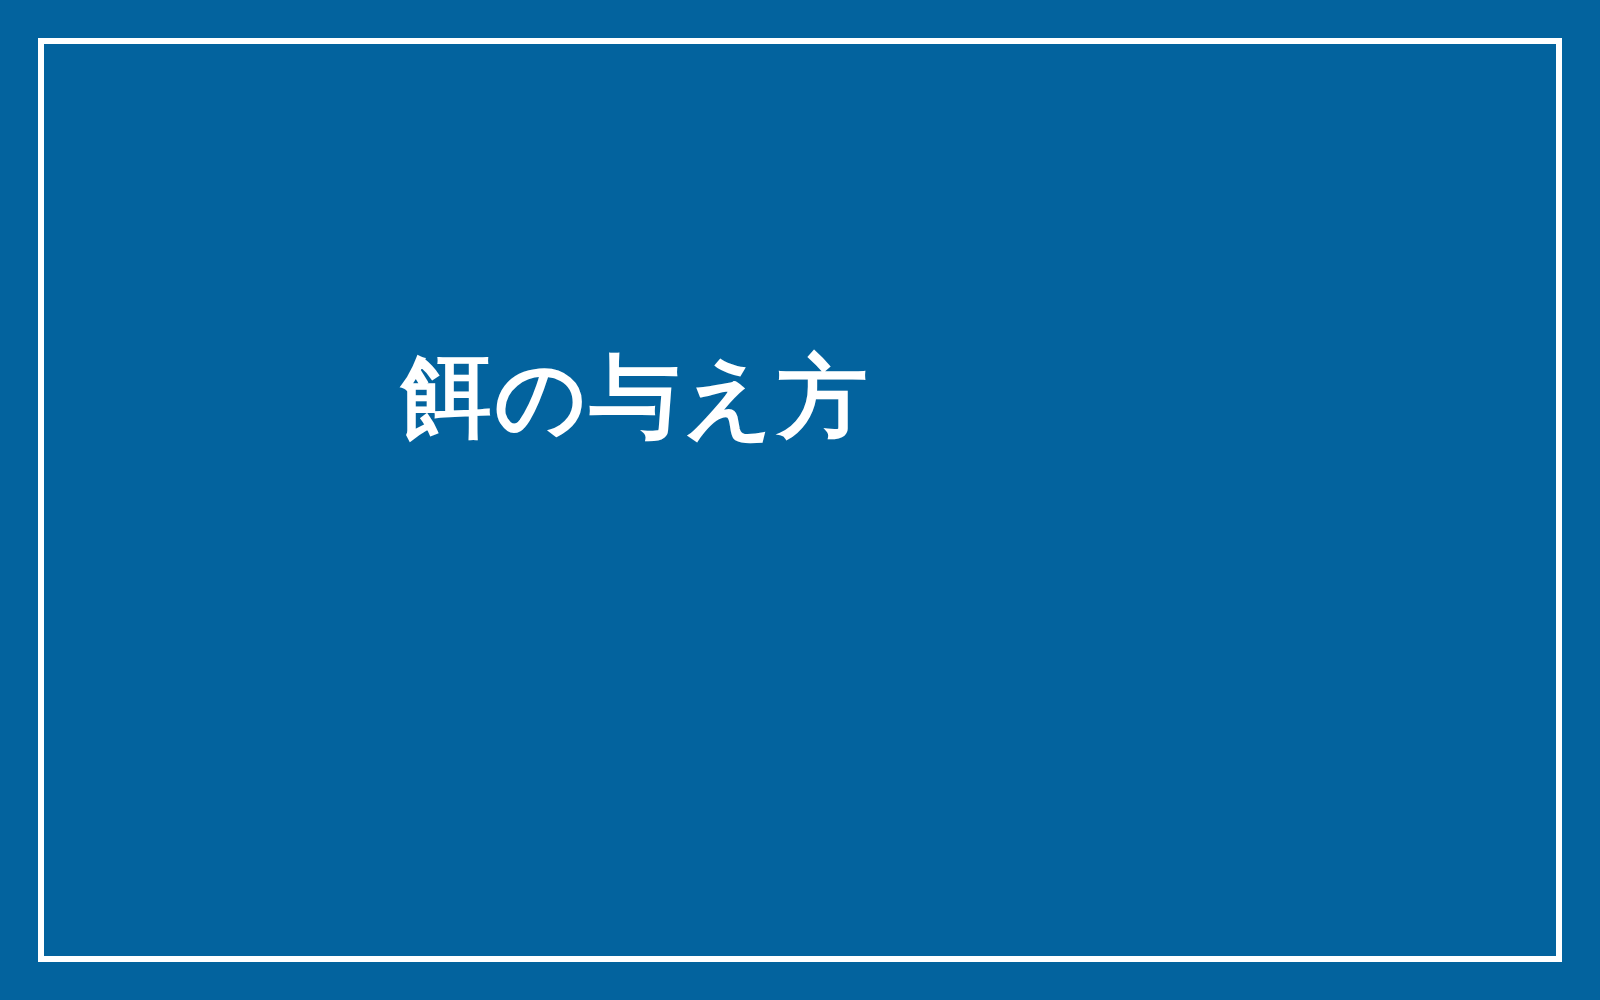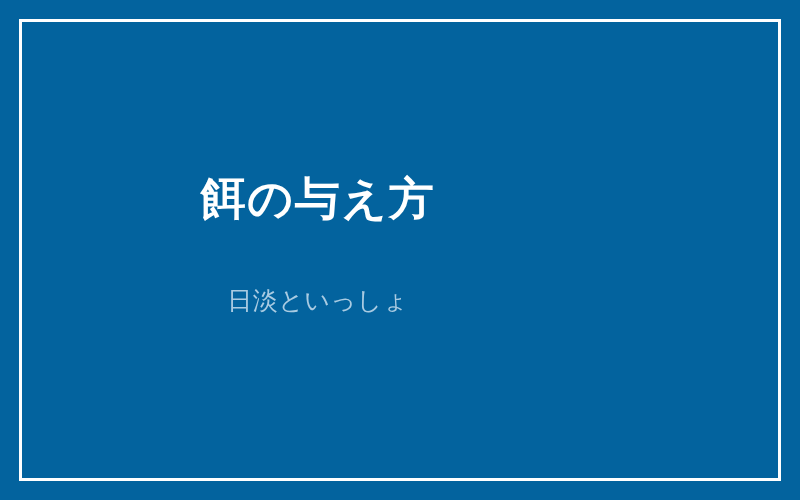--- a/index.html
+++ b/index.html
@@ -83,17 +83,16 @@
 <body style="background: rgb(3, 99, 158);">
 
 <div id="title-card" style="background: rgb(3, 99, 158);">
 
   <div id="card-frame" style="border-color: rgb(255, 255, 255);"></div>
 
   <div id="card-content">
 
     <div id="card-title" style="color: rgb(255, 255, 255);">餌の与え方</div>
 
-    <div id="card-subtitle" style="color: rgb(169, 203, 226);">日淡といっしょ</div>
 
   </div>
 
 </div>
 
 </body></html>

